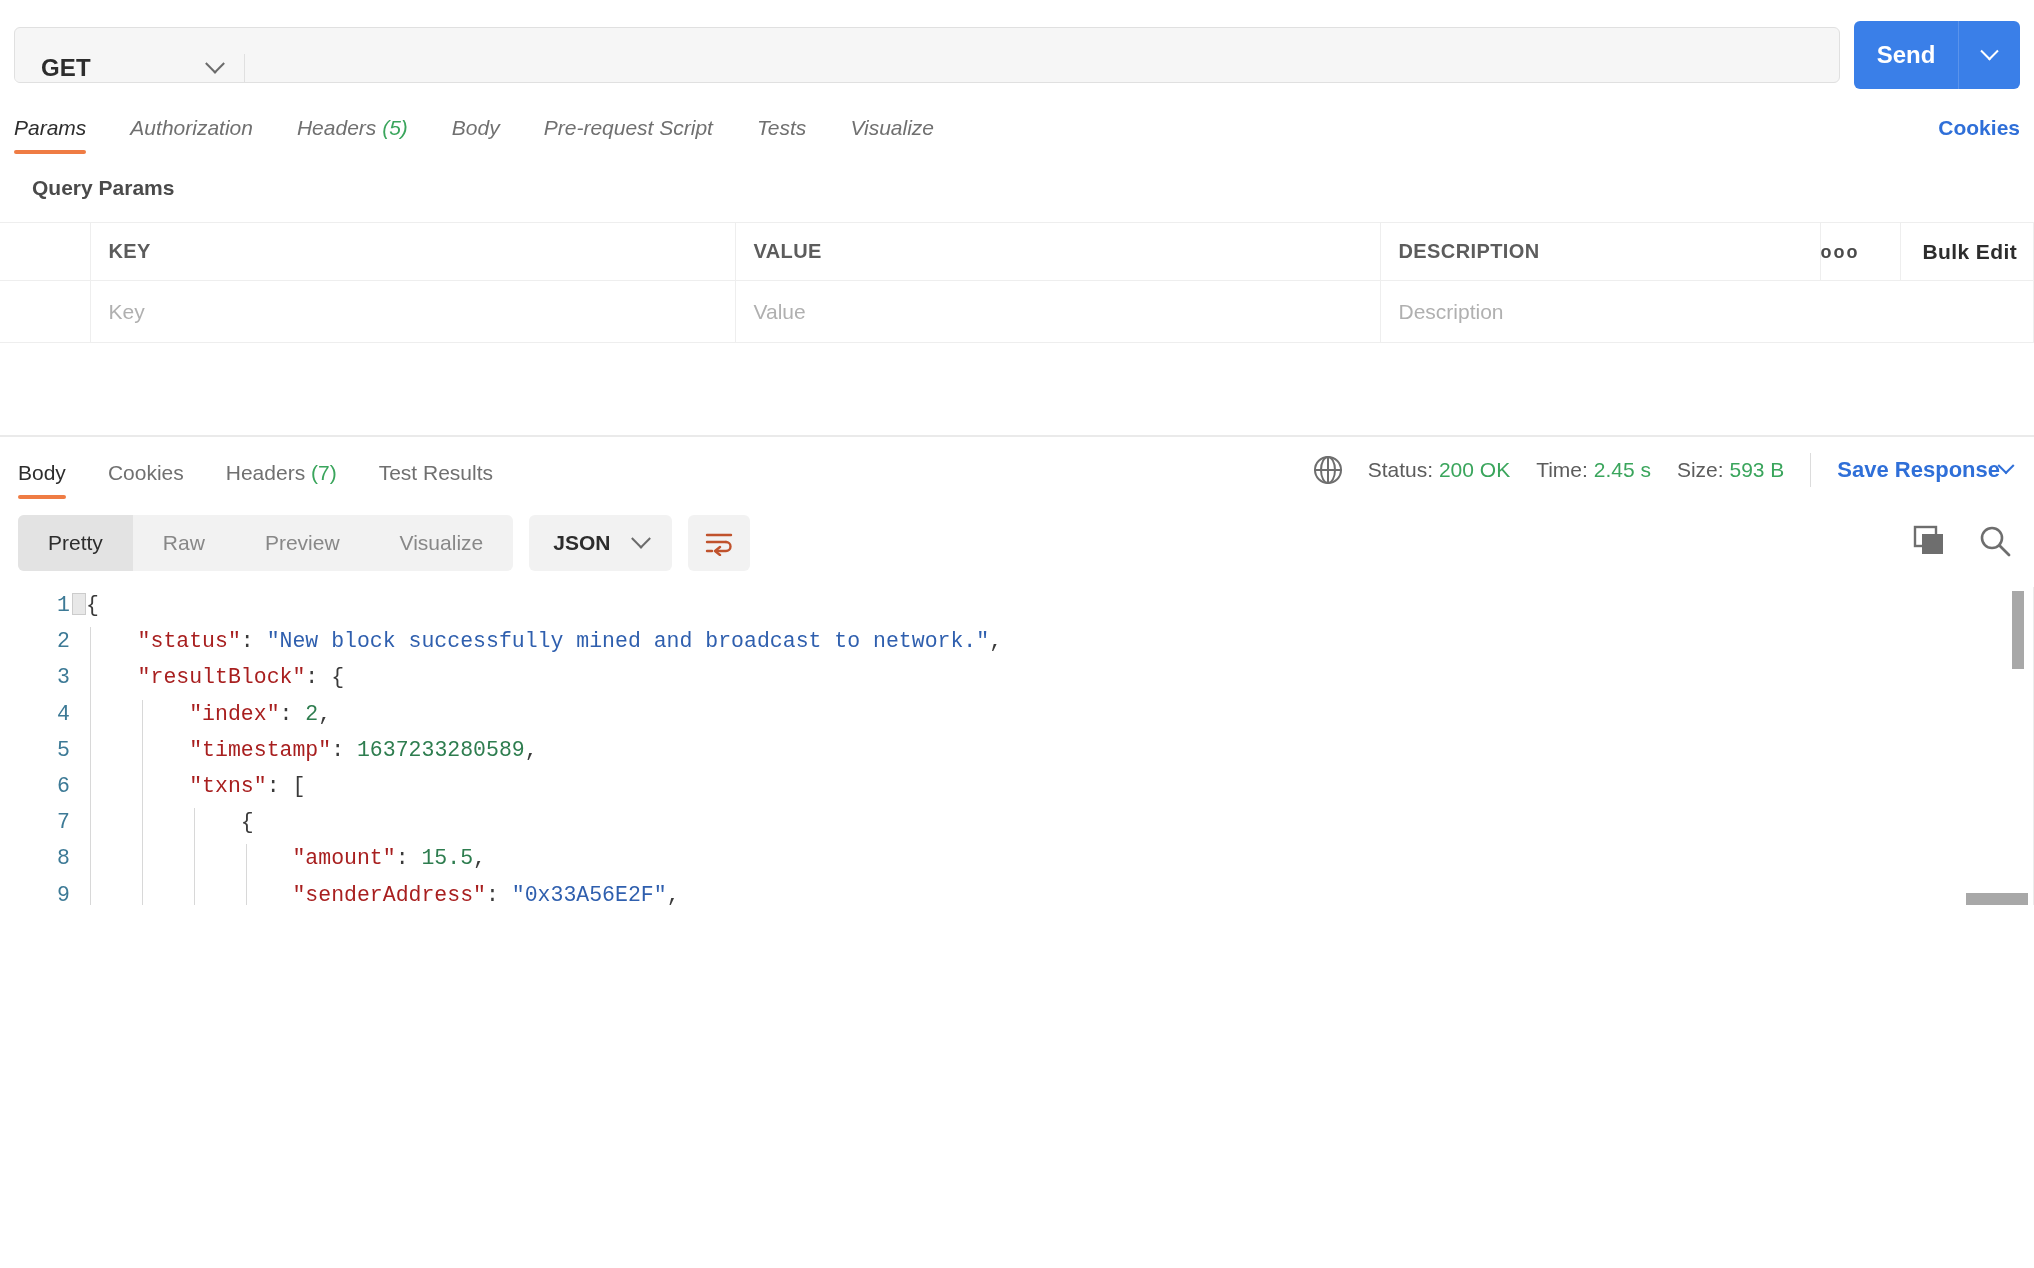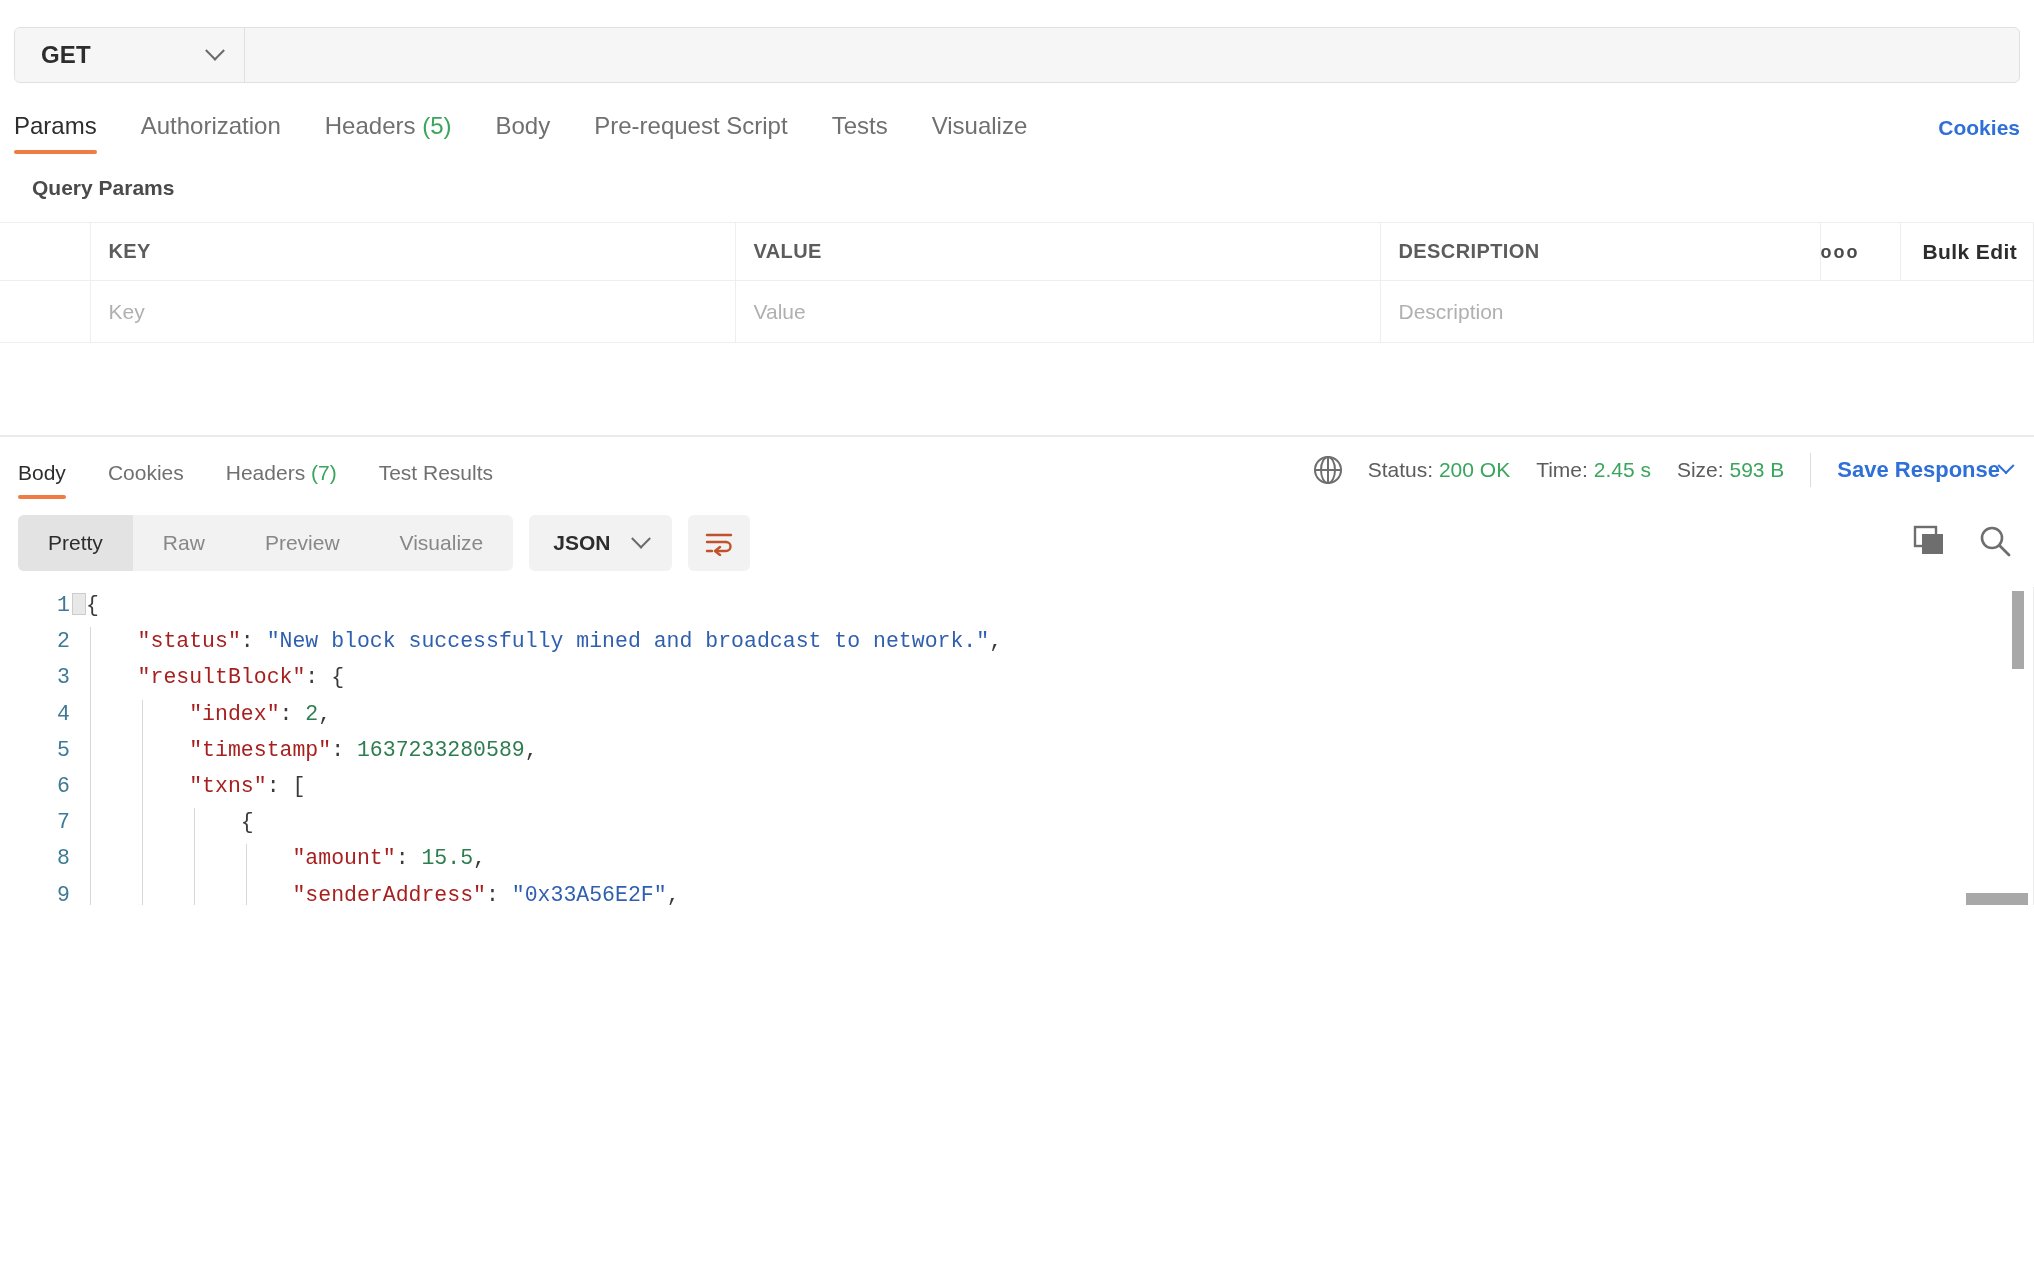--- a/index.html
+++ b/index.html
@@ -21,20 +21,21 @@
     height: 96px;
   }
   .url-group {
     flex: 1;
     display: flex;
     height: 56px;
     border: 1px solid #e0e0e0;
     border-radius: 6px;
     overflow: hidden;
     background: #f6f6f6;
+    align-items: flex-end;
   }
   .method-select {
     width: 230px;
     display: flex;
     align-items: center;
     justify-content: space-between;
     padding: 0 22px 0 26px;
     border-right: 1px solid #e0e0e0;
     background: #f6f6f6;
     cursor: pointer;
@@ -101,27 +102,28 @@
 
   
   .req-tabs {
     display: flex;
     align-items: flex-end;
     padding: 0 14px;
     height: 58px;
     position: relative;
   }
   .tab {
-    font-size: 24px;
+    font-size: 21px;
     color: #707070;
     padding: 0 0 14px 0;
     margin-right: 44px;
     cursor: pointer;
     position: relative;
     white-space: nowrap;
+    font-style: italic;
   }
   .tab.active { color: #2d2d2d; font-weight: normal; }
   .tab.active::after {
     content: "";
     position: absolute;
     left: 0; right: 0; bottom: 0;
     height: 4px;
     background: #ef7c44;
     border-radius: 2px;
   }
@@ -339,20 +341,26 @@
   }
 </style>
 </head>
 <body>
 
 <div class="urlbar">
   <div class="url-group">
     <div class="method-select">
       <span class="method-label">GET</span>
       <span class="chev"></span>
+    </div>
+  </div>
+  <div class="send-wrap">
+    <button class="send-btn">Send</button>
+    <div class="send-caret">
+      <span class="chev-w"></span>
     </div>
   </div>
 </div>
 
 <div class="req-tabs">
   <div class="tab active">
     <span>Params</span>
   </div>
   <div class="tab">
     <span>Authorization</span>

